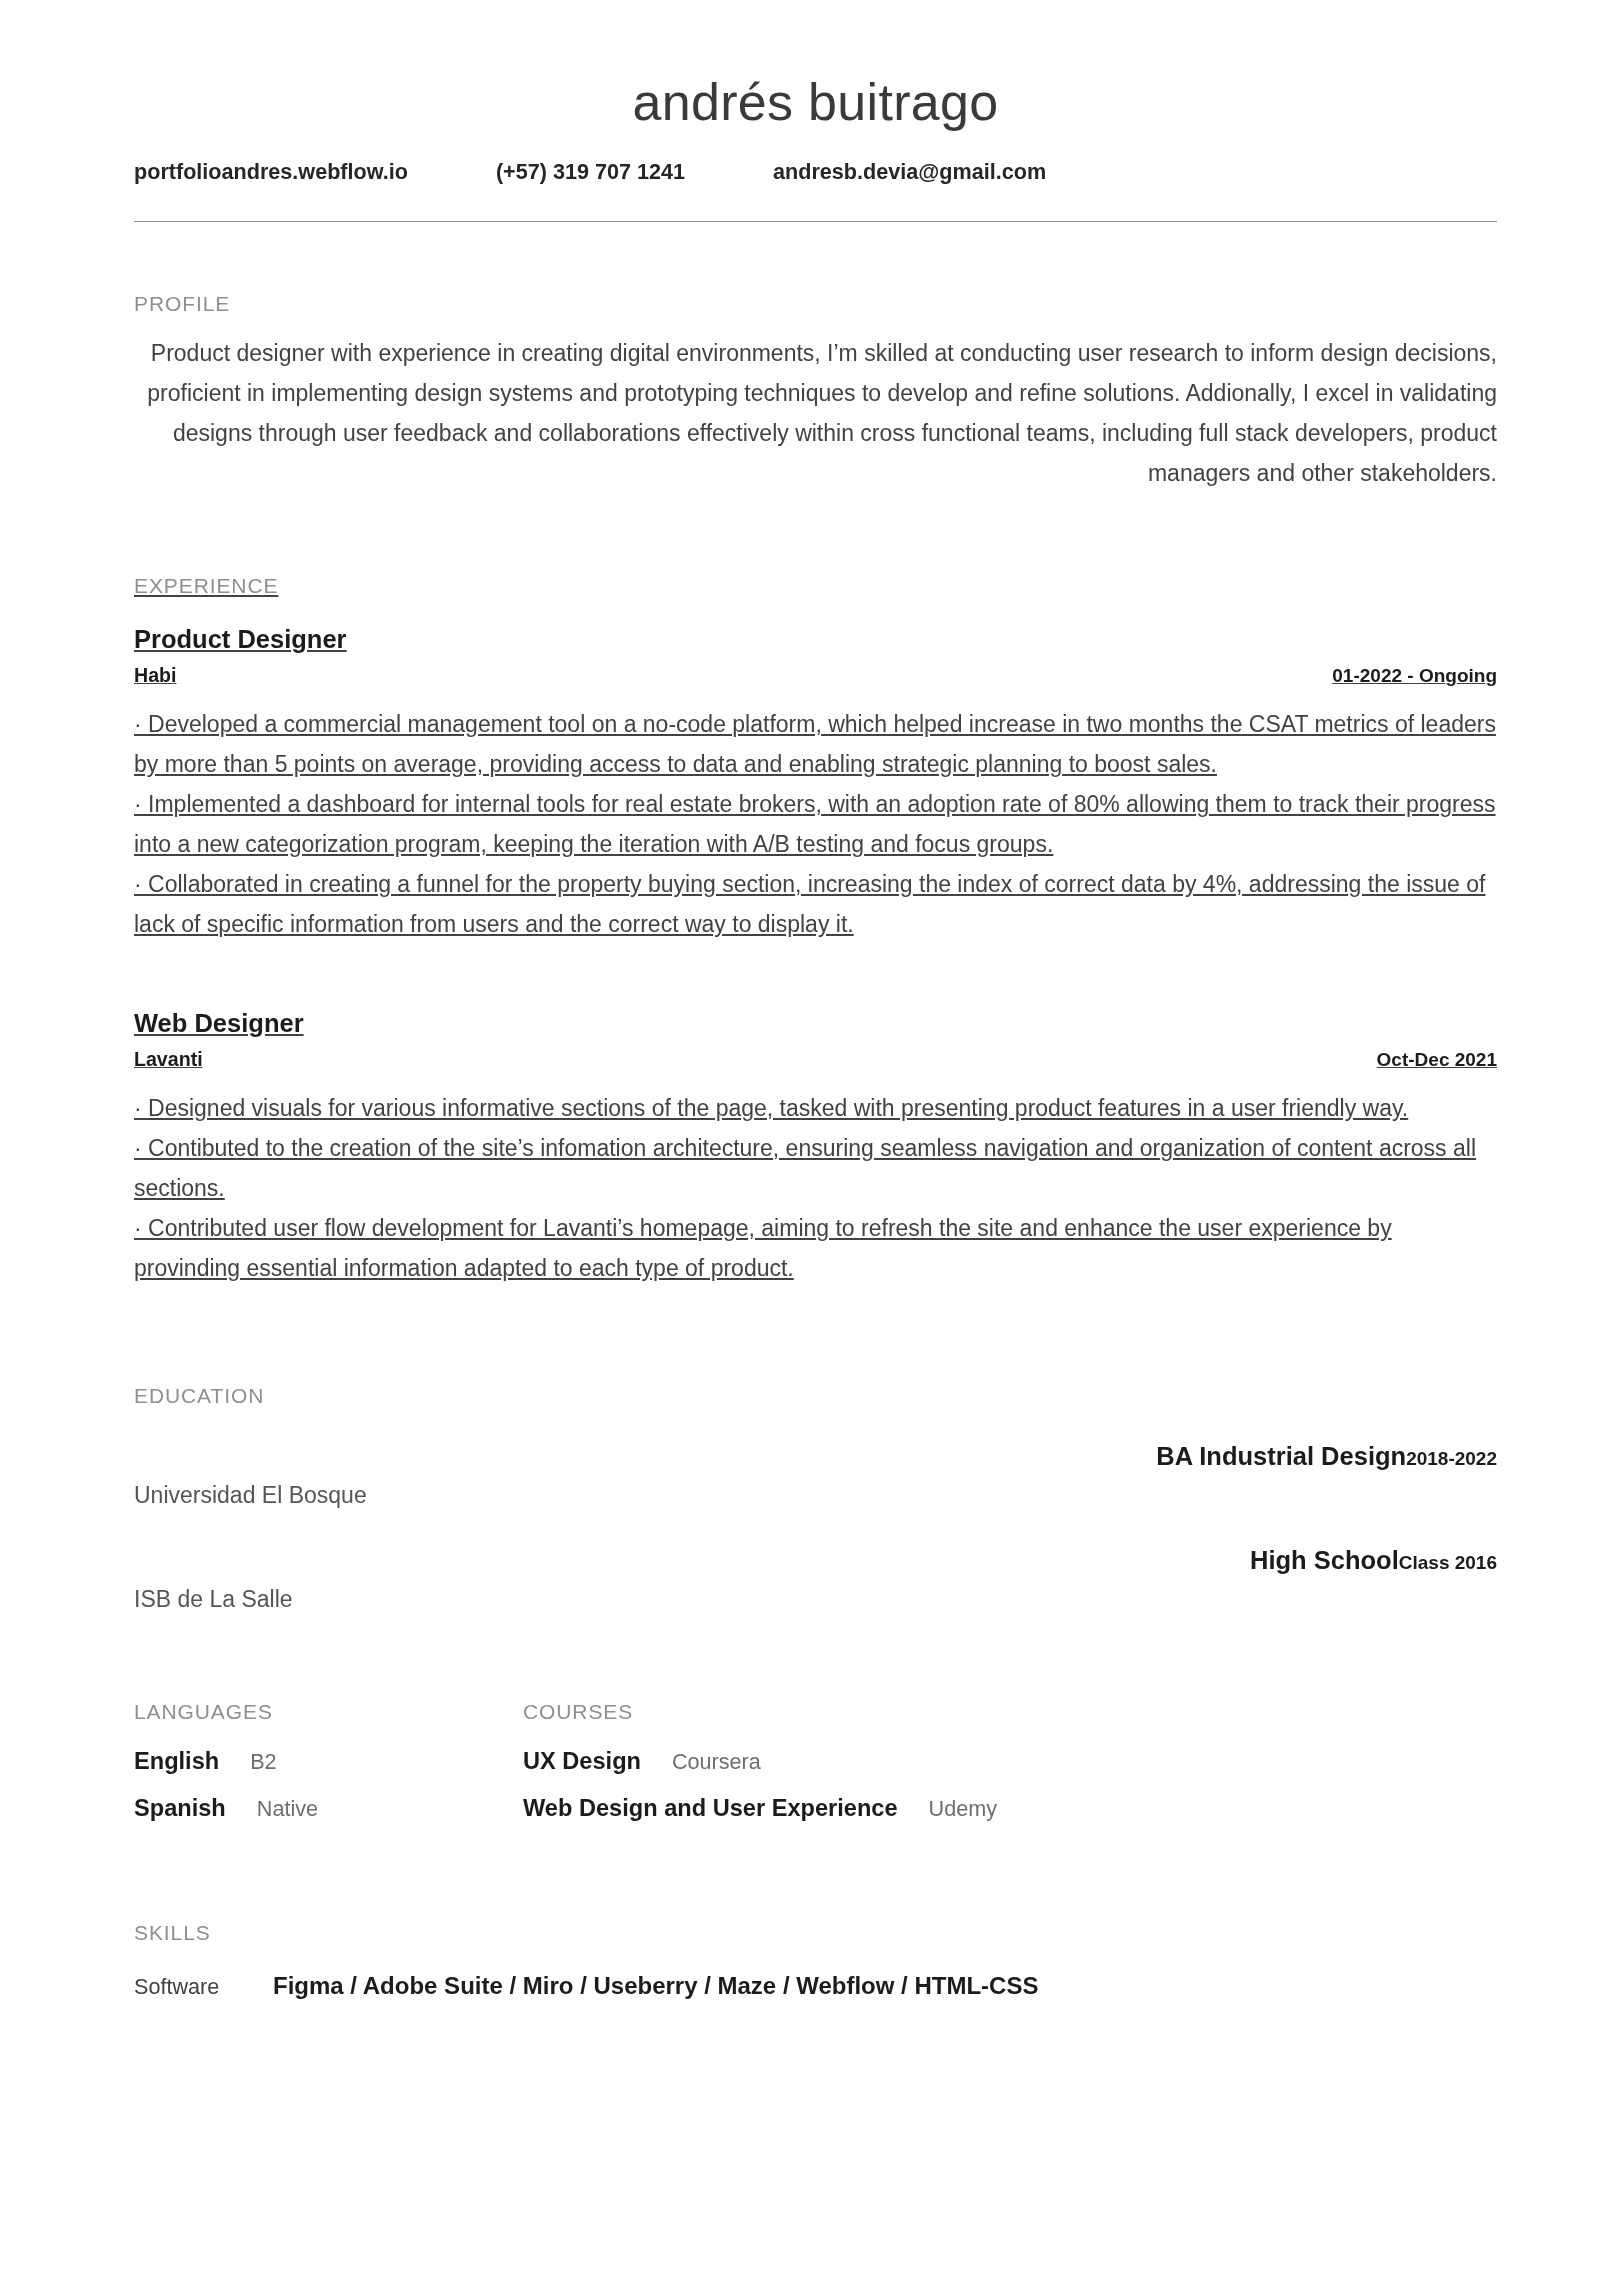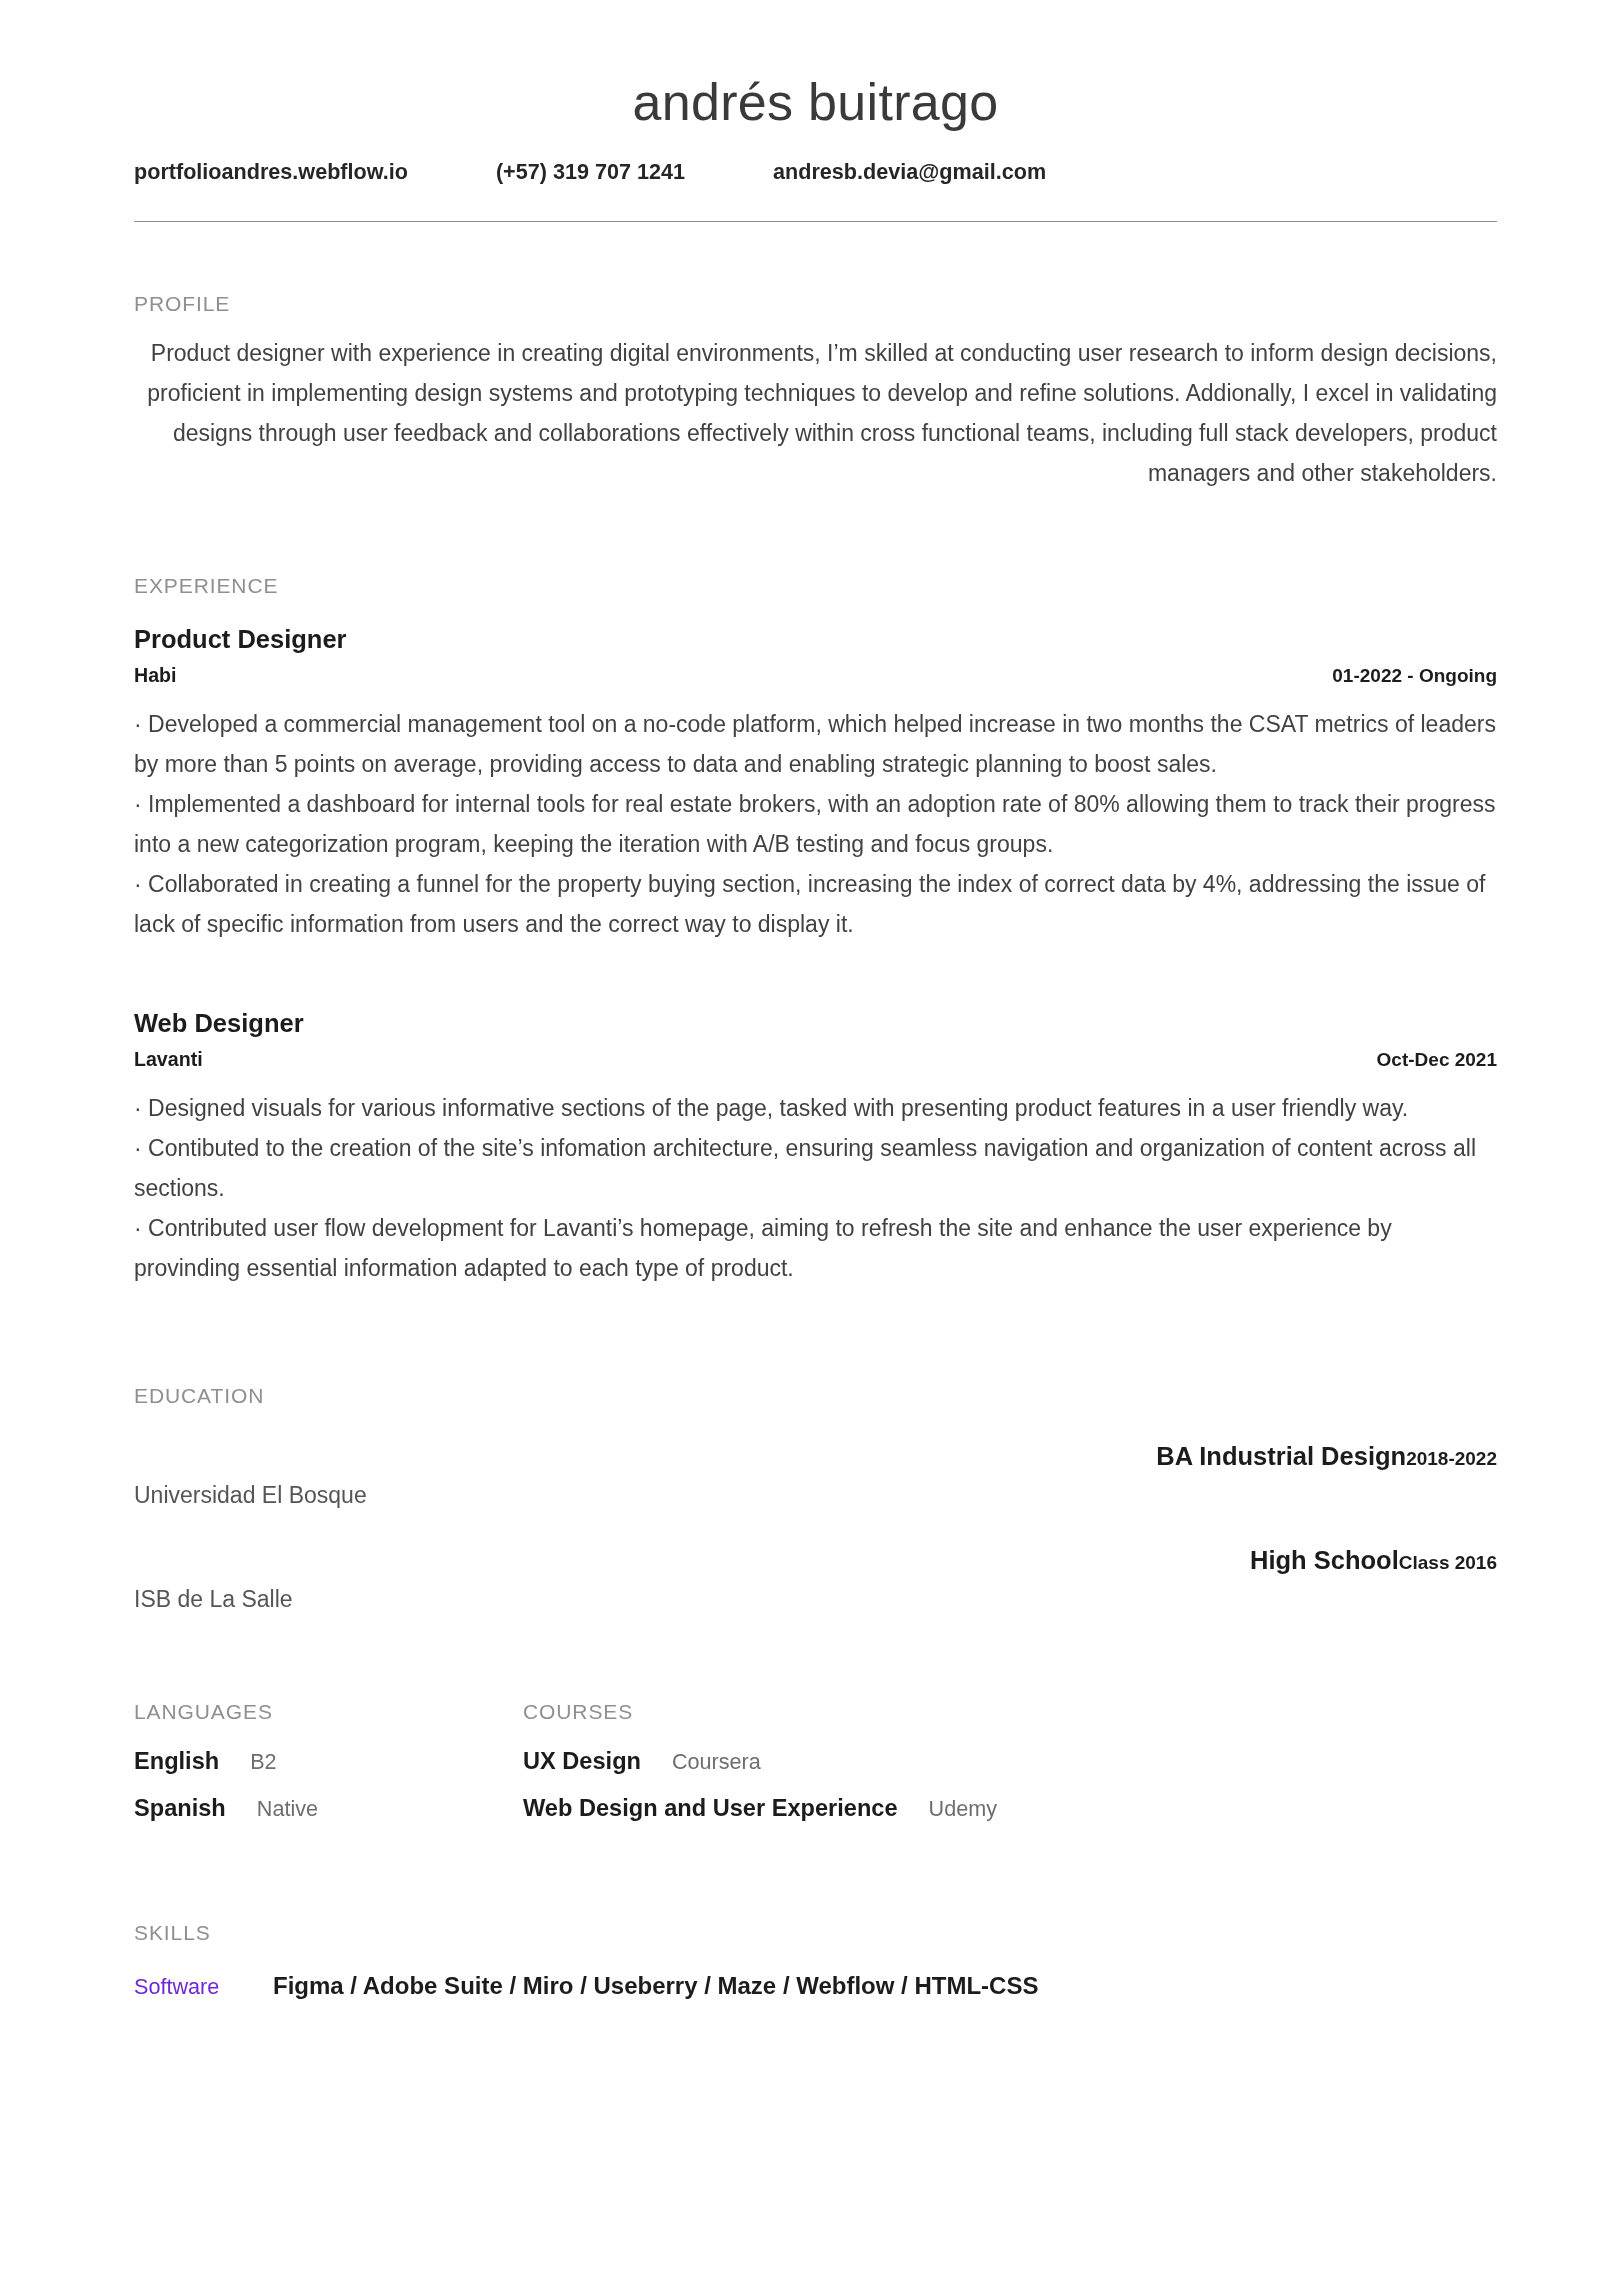--- a/index.html
+++ b/index.html
@@ -55,21 +55,21 @@
   
   .profile-section { margin-top: 69px; }
   .body-text {
     font-size: 23px;
     line-height: 40px;
     color: #424242;
   }
   .profile-section .body-text { margin-top: 17px; text-align: right; }
 
   
-  .experience-section { margin-top: 80px; }
+  .experience-section { margin-top: 80px; text-decoration: underline; }
   .job { margin-top: 26px; }
   .job + .job { margin-top: 64px; }
   .job-title {
     font-size: 25.5px;
     font-weight: 700;
     color: #1c1c1c;
     line-height: 1.25;
   }
   .job-meta {
     display: flex;
@@ -140,21 +140,21 @@
   .skill-row {
     display: flex;
     align-items: baseline;
     margin-top: 21px;
   }
   .skill-row.first { margin-top: 27.5px; }
   .skill-label {
     width: 139px;
     flex-shrink: 0;
     font-size: 21.6px;
-    color: #6d28d9;
+    color: #404040;
   }
   .skill-value {
     font-size: 24px;
     font-weight: 700;
     color: #1c1c1c;
   }
 </style>
 </head>
 <body>
 

